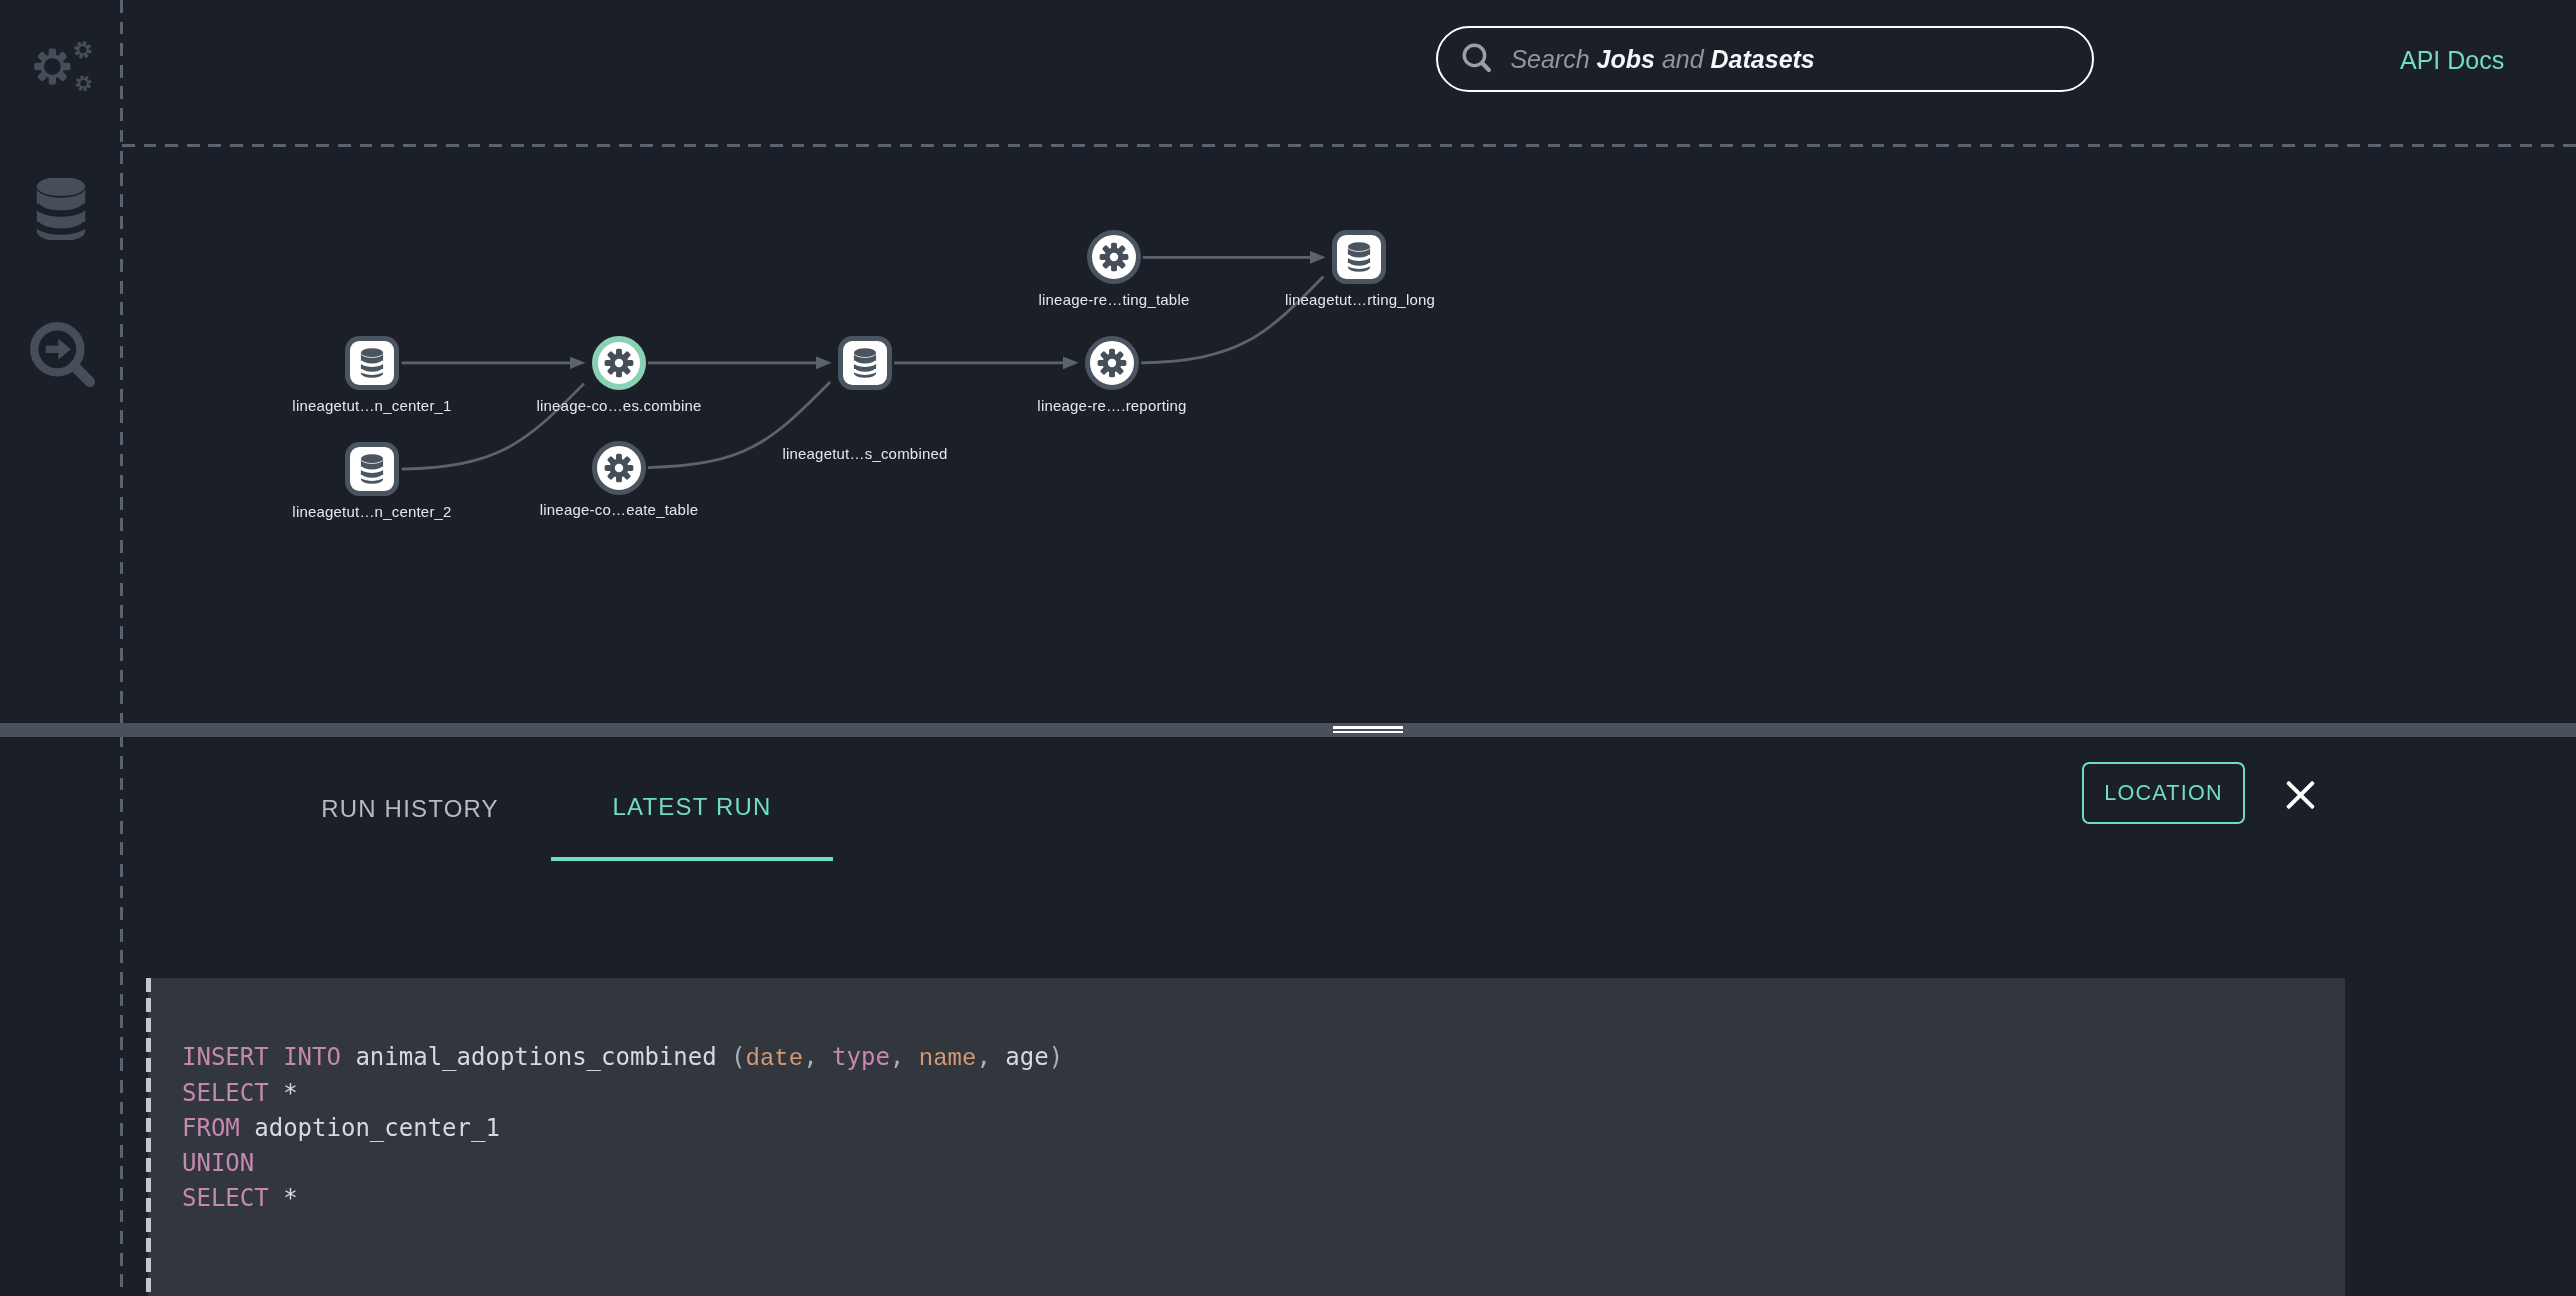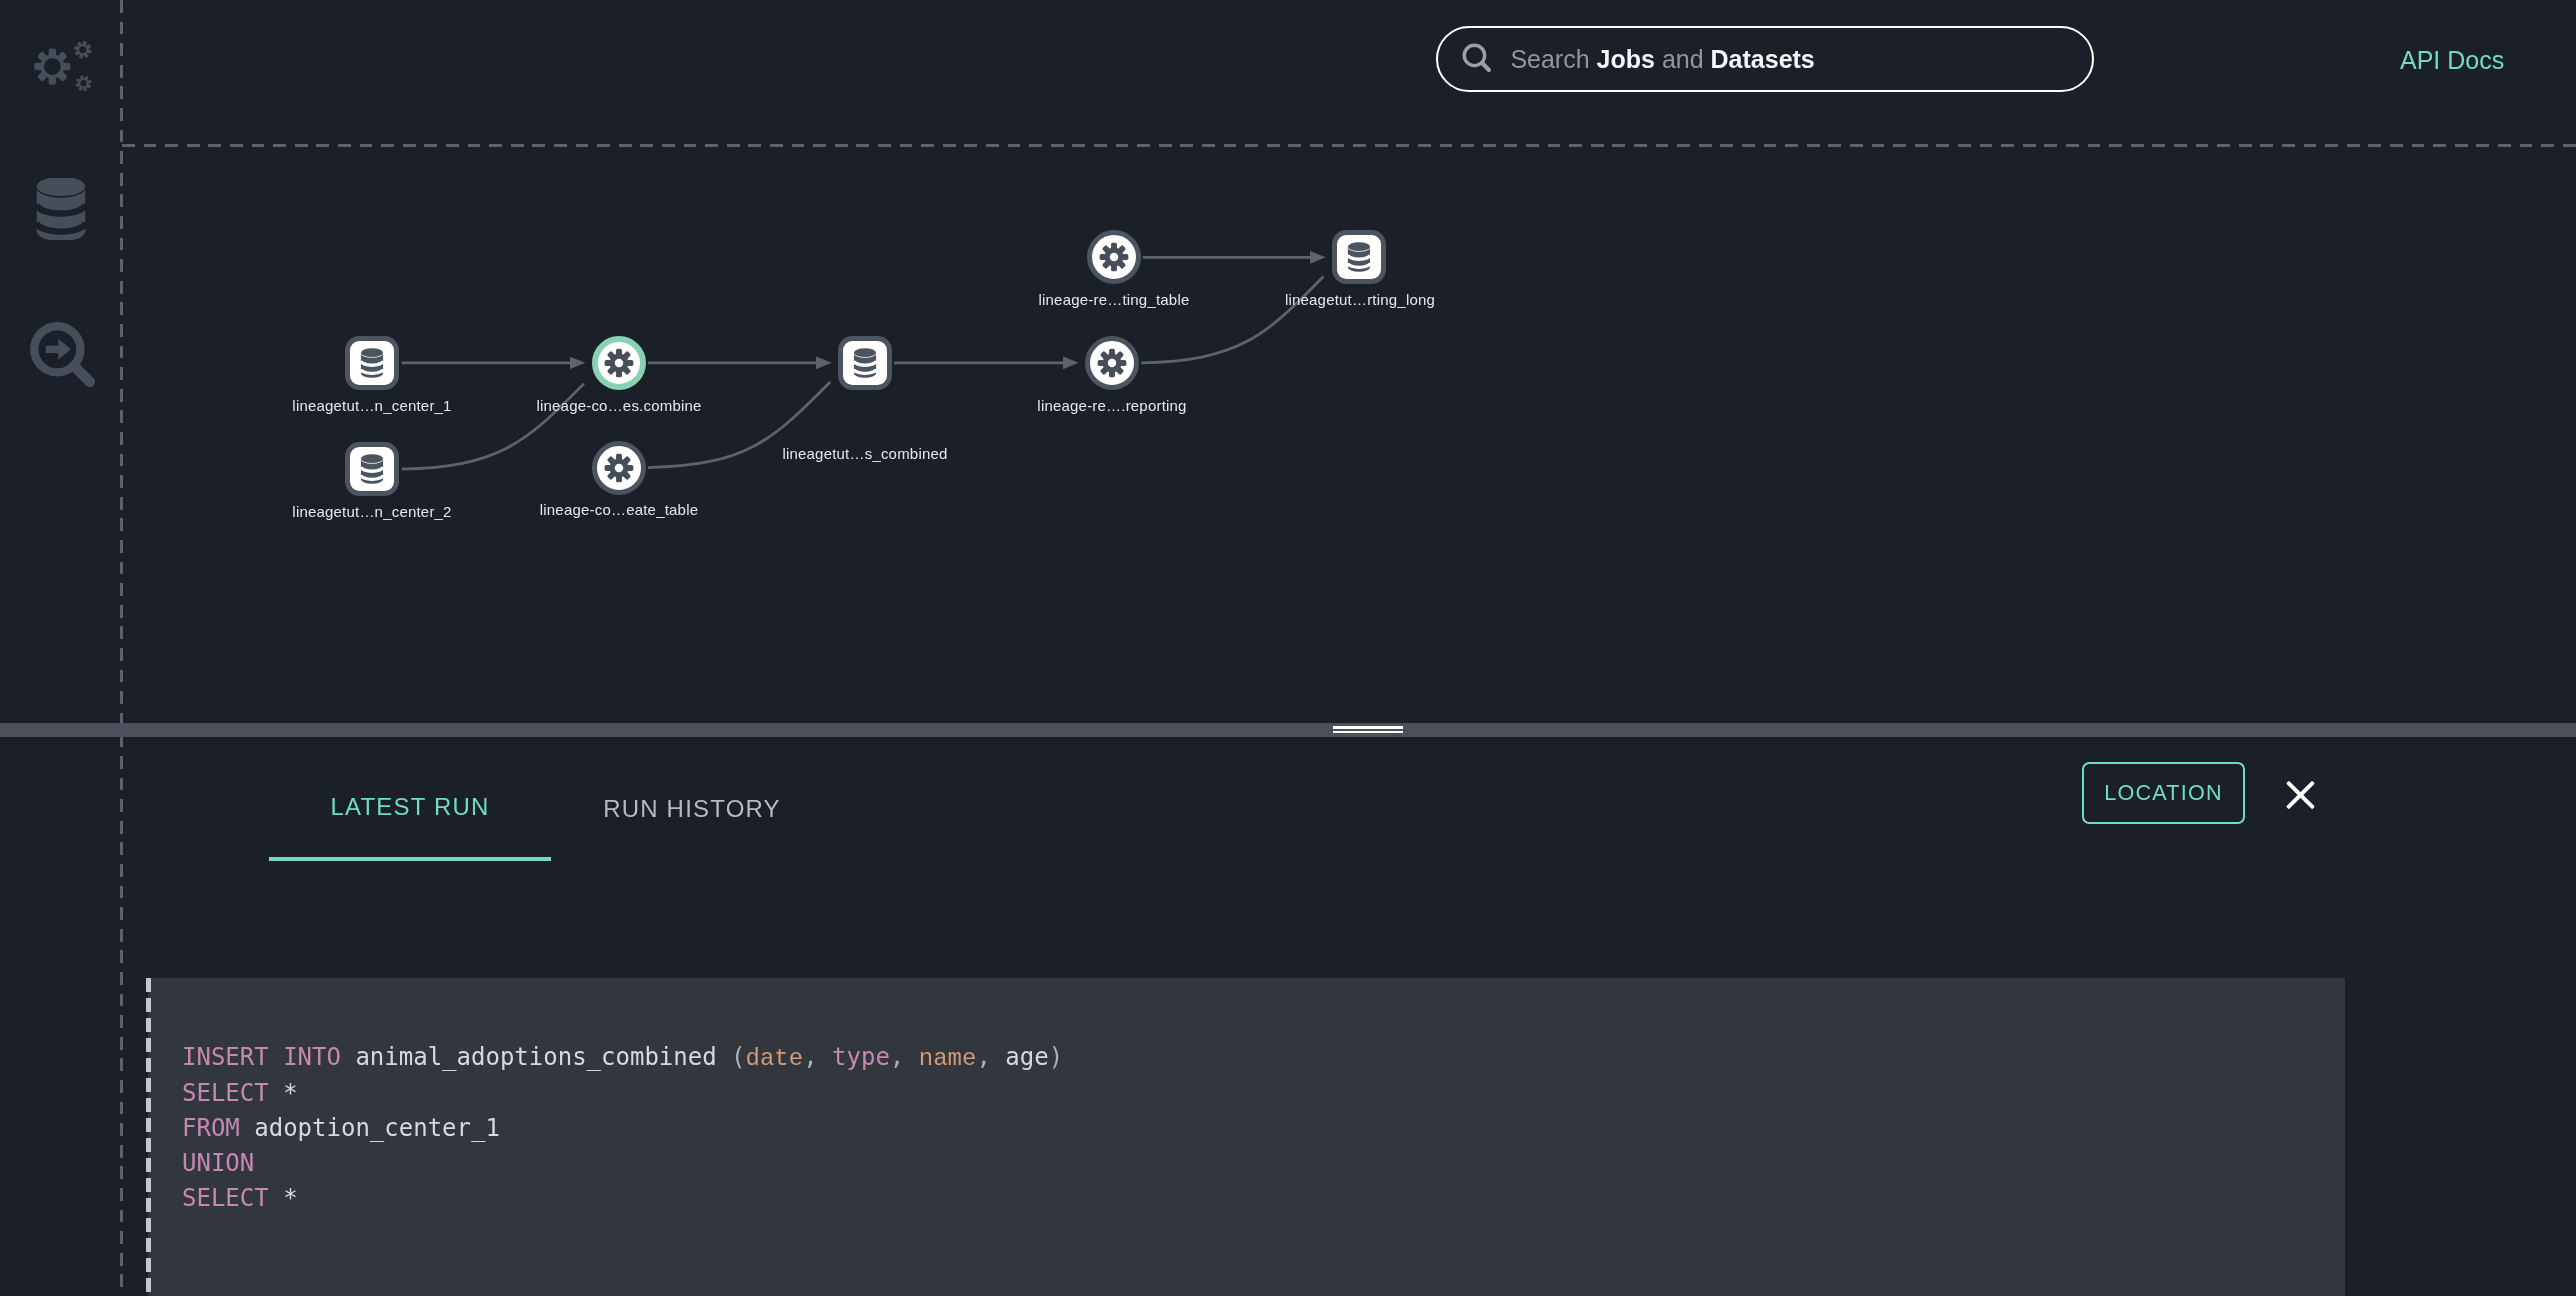--- a/index.html
+++ b/index.html
@@ -11,21 +11,21 @@
   .vdash{position:absolute;width:3.2px;background:repeating-linear-gradient(180deg,#5a6270 0 12.8px,transparent 12.8px 21.6px);}
   .hdash{position:absolute;height:3.2px;background:repeating-linear-gradient(90deg,#5a6270 0 12.8px,transparent 12.8px 21.6px);}
   
   #sidebar{position:absolute;left:0;top:0;width:122px;height:1296px;}
   .sb-btn{position:absolute;left:0;width:122px;display:flex;justify-content:center;cursor:pointer;}
   
   #header{position:absolute;left:122px;top:0;width:2454px;height:146px;}
   #logo{position:absolute;left:118px;top:8px;display:flex;align-items:center;gap:21px;}
   #logo-text{font-size:40px;font-weight:800;letter-spacing:2.4px;color:#ffffff;}
   #search-pill{position:absolute;left:1314px;top:26.4px;width:658px;height:66px;border:2.4px solid #ffffff;
-    border-radius:35px;box-sizing:border-box;display:flex;align-items:center;padding-left:22.4px;gap:16px;cursor:text;}
+    border-radius:35px;box-sizing:border-box;display:flex;align-items:center;padding-left:22.4px;gap:16px;cursor:text;font-style:italic;}
   #search-text{font-size:25px;white-space:nowrap;}
   #search-text .dim{color:#8f96a0;}
   #search-text .strong{color:#f4f6f8;font-weight:700;}
   #ns-pill{position:absolute;left:2005px;top:26.4px;width:245px;height:68px;border:2.4px solid #ffffff;
     border-radius:37px;box-sizing:border-box;display:flex;align-items:center;padding:0 22.4px;cursor:pointer;}
   #ns-prefix{color:#71ddbf;font-size:30px;}
   #ns-value{color:#f4f6f8;font-size:32px;margin-left:27px;}
   #ns-caret{margin-left:auto;width:0;height:0;border-left:12px solid transparent;border-right:12px solid transparent;border-top:15px solid #ffffff;}
   #api-docs{position:absolute;left:2278px;top:46px;font-size:25px;color:#71ddbf;cursor:pointer;}
   
@@ -247,22 +247,22 @@
     </div>
 </main>
 
 <div id="divider">
   <div class="grip" style="top:3.2px;"></div>
   <div class="grip" style="top:8px;"></div>
 </div>
 
 <section id="panel">
   <div id="tabs">
+    <div class="tab" id="tab-1">RUN HISTORY</div>
     <div class="tab active" id="tab-0">LATEST RUN</div>
-    <div class="tab" id="tab-1">RUN HISTORY</div>
   </div>
 
   <button id="location-btn">LOCATION</button>
   <div id="close-btn"></div>
 
 
   <div id="code-block">
     <div class="code-dash"></div>
     <div id="code">
         <div class="code-line"><span class="kw">INSERT </span><span class="kw">INTO </span><span class="id">animal_adoptions_combined </span><span class="pn">(</span><span class="arg">date</span><span class="pn">, </span><span class="kw">type</span><span class="pn">, </span><span class="arg">name</span><span class="pn">, </span><span class="id">age</span><span class="pn">)</span></div>

